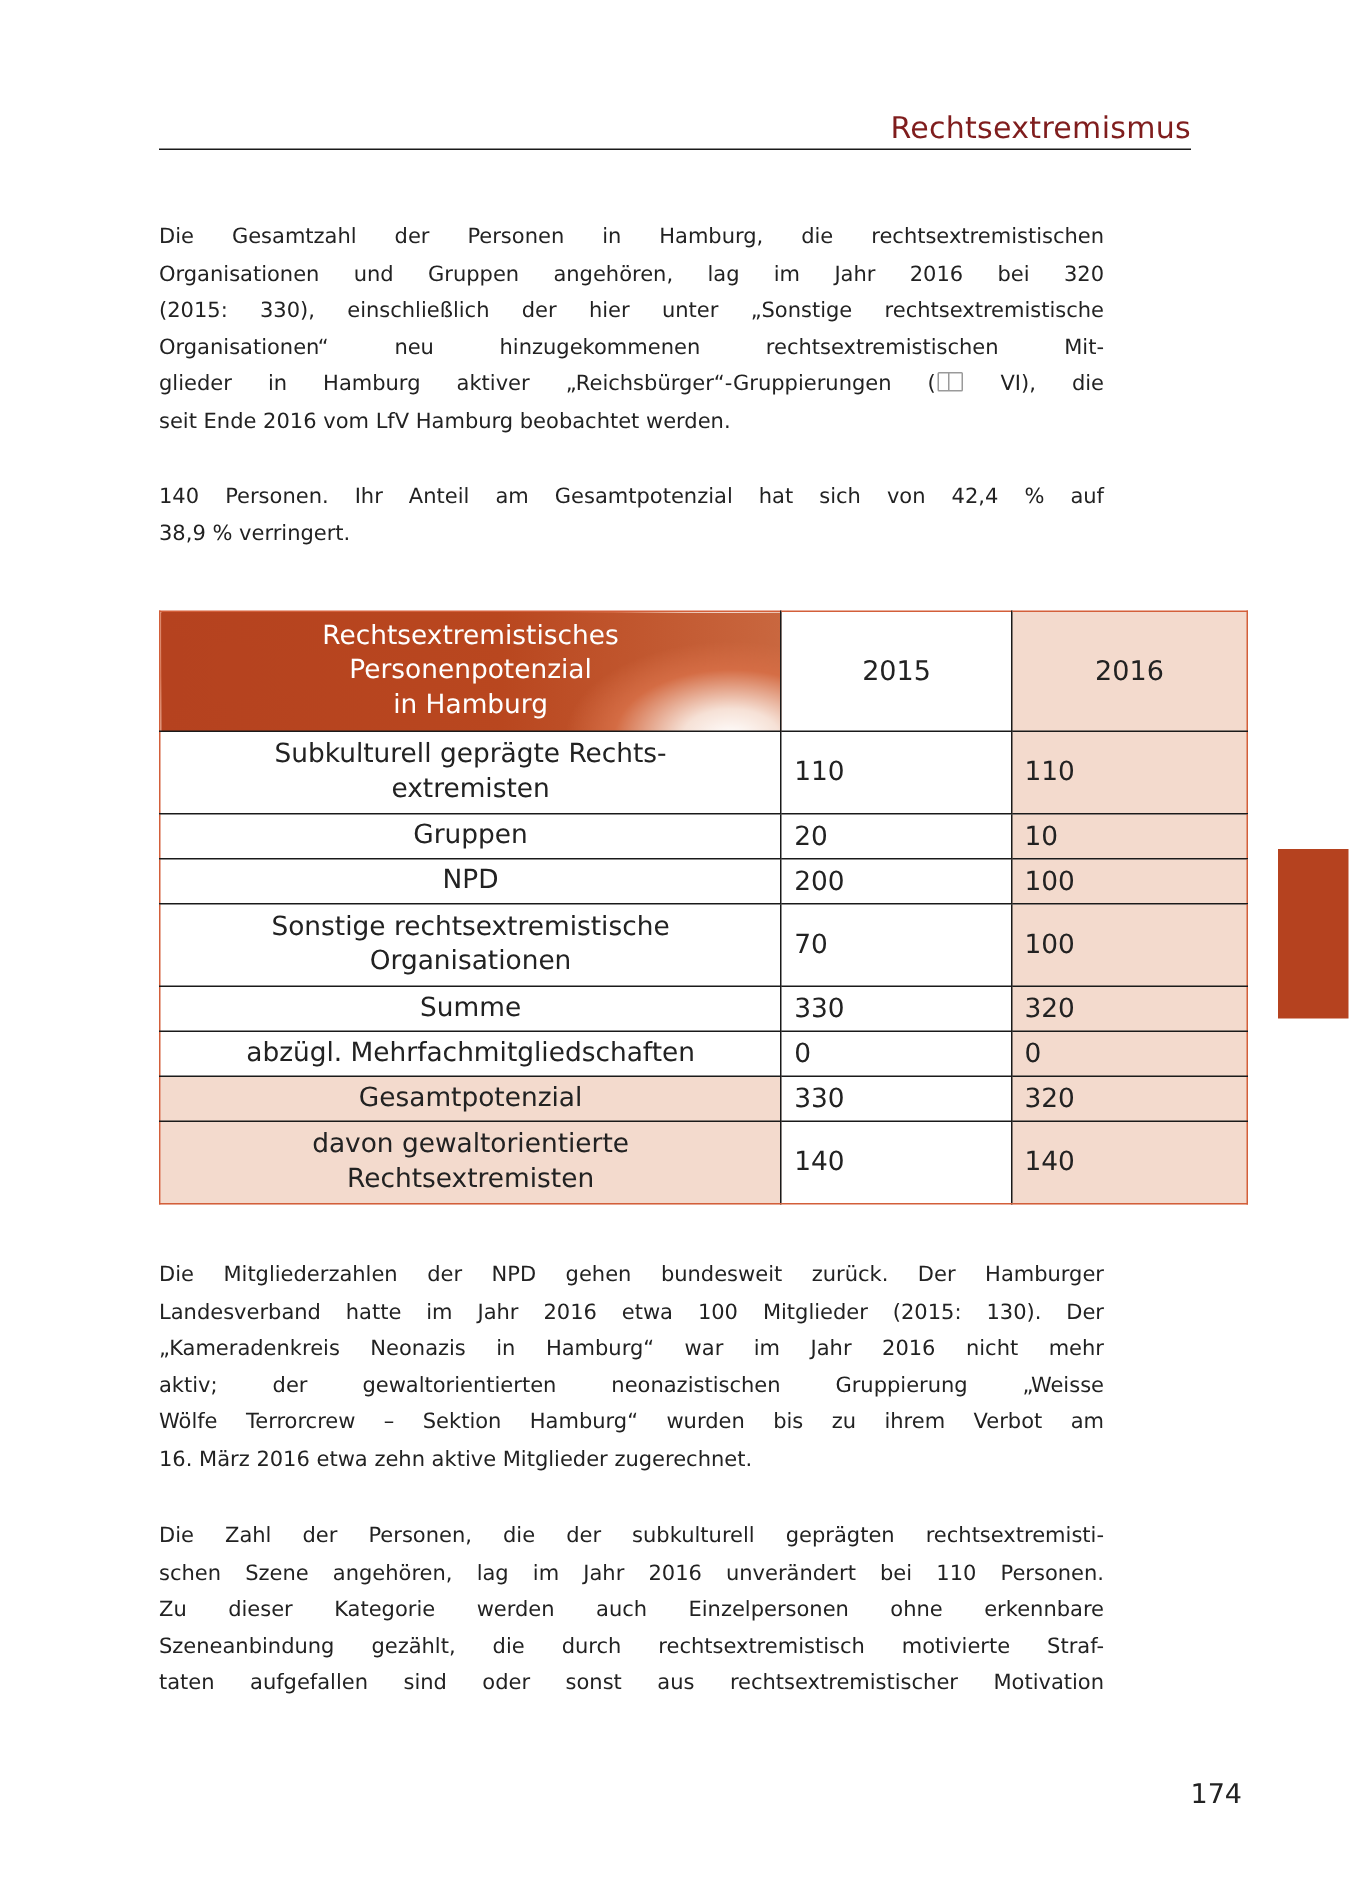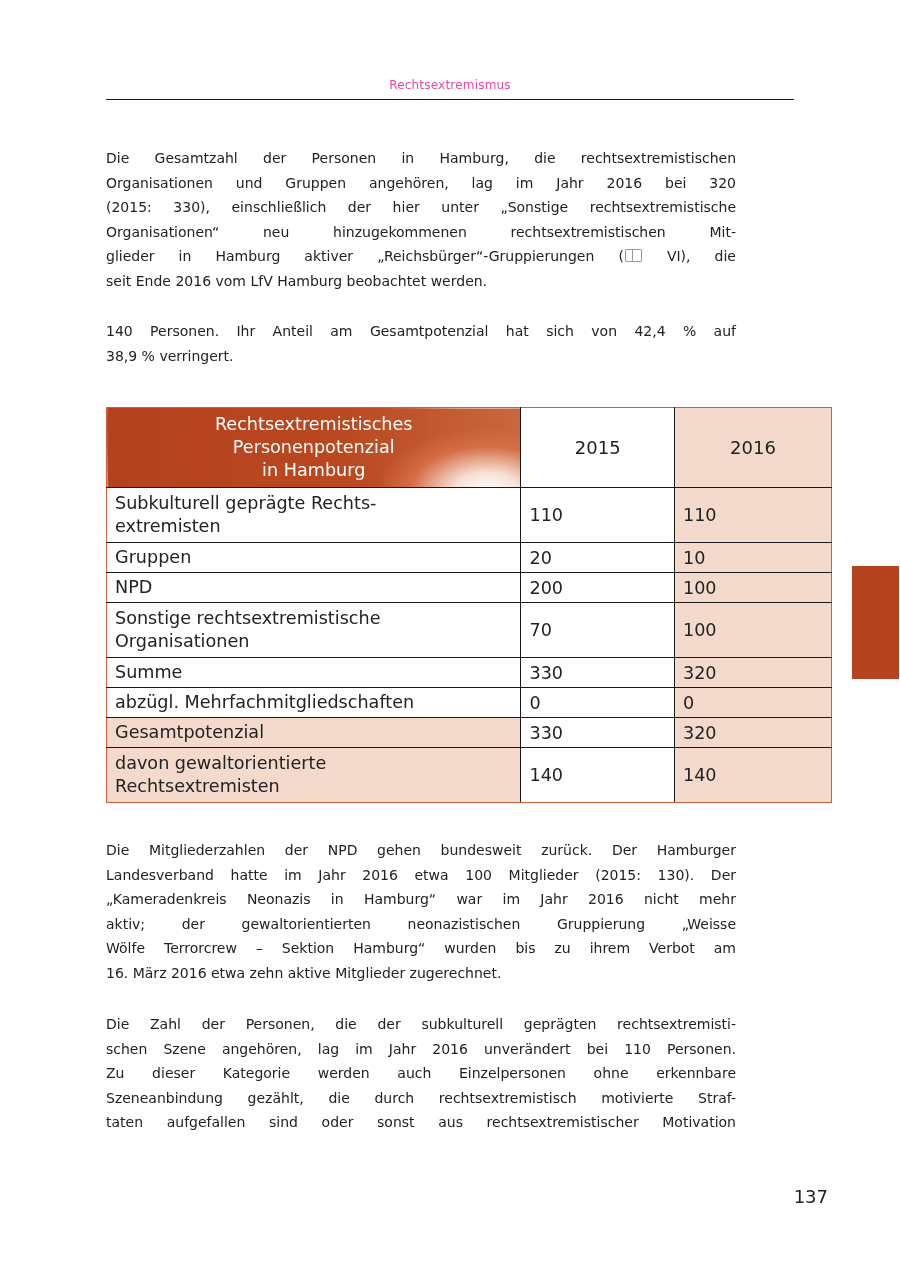--- a/index.html
+++ b/index.html
@@ -2,21 +2,21 @@
 <html><head>
   <meta charset="utf-8">
   <style>
     * { box-sizing: border-box; margin: 0; padding: 0; }
     html, body { width: 900px; height: 1262px; background: #ffffff; }
     body { position: relative; font-family: "DejaVu Sans", sans-serif; color: #222; overflow: hidden; }
 
     .running-head {
       position: absolute; left: 106px; top: 74px; width: 688px; height: 26px;
       border-bottom: 1.5px solid #1a1a1a;
-      text-align: center; font-size: 12px; color: #ec4899; letter-spacing: 0.2px;
+      text-align: right; font-size: 20px; color: #7f1d1d; letter-spacing: 0.2px;
       line-height: 22px;
     }
 
     .para {
       position: absolute; left: 106px; width: 630px;
       font-size: 14px; line-height: 24.6px; text-align: justify; color: #222;
     }
     .para span.line { display: block; text-align: justify; text-align-last: justify; white-space: nowrap; }
     .para span.line.last { text-align-last: left; }
 
@@ -52,21 +52,21 @@
     th.head-label {
       height: 80px; font-weight: normal; color: #fff; text-align: center; line-height: 23px;
       background:
         radial-gradient(ellipse 130px 75px at 92% 105%, #ffffff 0%, #f6e1d6 25%, rgba(214,110,70,0.9) 60%, rgba(181,66,31,0) 85%),
         linear-gradient(90deg, #b5421f 0%, #b9471f 55%, #c9673f 100%);
     }
     th.year { font-weight: normal; text-align: center; font-size: 18px; }
     th.year.y2015 { background: #ffffff; }
     th.year.y2016 { background: #f3dacd; margin-left: 18px; }
 
-    td.label { text-align: left; line-height: 23px; }
+    td.label { text-align: center; line-height: 23px; }
     td.num { }
     td.num.c2016 { background: #f3dacd; }
     tr.h2 td { height: 55px; }
     tr.h1 td { height: 30px; }
     tr.shaded td.label { background: #f3dacd; }
     td.indent { padding-left: 83px; }
 
     .page-number {
       position: absolute; left: 760px; top: 1186px; width: 68px; text-align: right;
       font-size: 18px; color: #222;
@@ -171,13 +171,13 @@
 </div>
 
 <div class="para" style="top:1012px;">
   <span class="line">Die Zahl der Personen, die der subkulturell geprägten rechtsextremisti-</span>
   <span class="line">schen Szene angehören, lag im Jahr 2016 unverändert bei 110 Personen.</span>
   <span class="line">Zu dieser Kategorie werden auch Einzelpersonen ohne erkennbare</span>
   <span class="line">Szeneanbindung gezählt, die durch rechtsextremistisch motivierte Straf-</span>
   <span class="line">taten aufgefallen sind oder sonst aus rechtsextremistischer Motivation</span>
 </div>
 
-<div class="page-number">137</div>
+<div class="page-number">174</div>
 
 </body></html>

